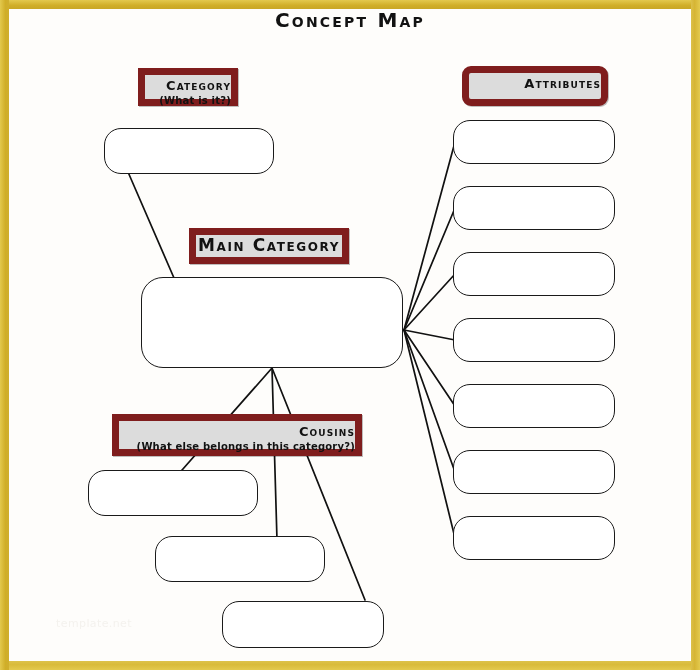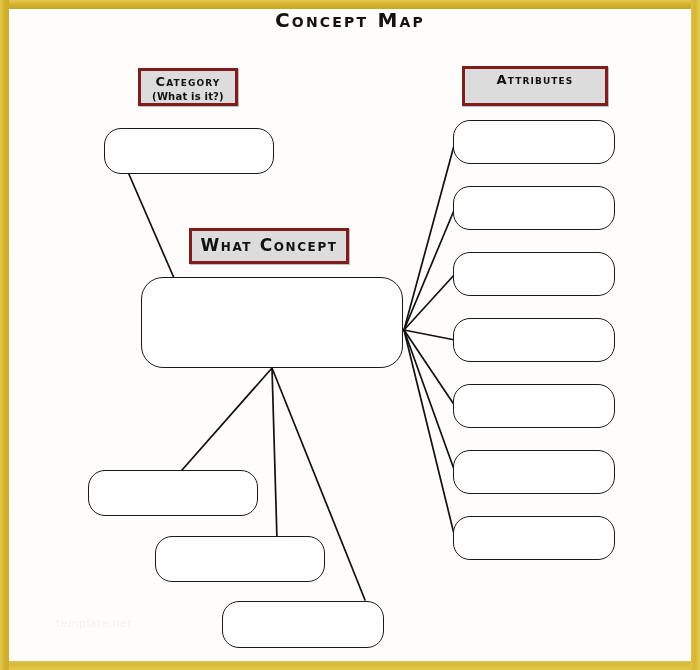--- a/index.html
+++ b/index.html
@@ -57,43 +57,43 @@
     letter-spacing: 2.2px;
     color: #121212;
     font-variant: small-caps;
   }
 
   
   .label-box {
     position: absolute;
     box-sizing: border-box;
     background: #dcdcdc;
-    border: 3px solid #7f1d1d;
-    text-align: center;
+    border: 7px solid #7f1d1d;
+    text-align: right;
     color: #111111;
     padding-top: 3px;
     box-shadow: 1px 1px 0 rgba(0,0,0,0.25);
   }
   .label-box .lb-title {
     display: block;
     font-size: 13px;
     font-weight: bold;
     letter-spacing: 1.1px;
     font-variant: small-caps;
     line-height: 1.25;
   }
   .label-box .lb-sub {
     display: block;
     font-size: 10px;
     font-weight: bold;
     line-height: 1.3;
     letter-spacing: 0.2px;
   }
   #label-category  { left: 138px; top: 68px;  width: 100px; height: 38px; }
-  #label-attributes{ left: 462px; top: 66px;  width: 146px; height: 40px; }
+  #label-attributes{ left: 462px; top: 66px;  width: 146px; height: 40px; border-radius: 9px; }
   #label-cousins   { left: 112px; top: 414px; width: 250px; height: 42px; }
   #label-main      { left: 189px; top: 228px; width: 160px; height: 36px;
                      display: flex; align-items: center; justify-content: center; padding-top: 0; }
   #label-main .lb-title { font-size: 17px; letter-spacing: 1.6px; }
 
   
   .node {
     position: absolute;
     box-sizing: border-box;
     background: #ffffff;
@@ -153,23 +153,27 @@
   <div class="label-box" id="label-category">
     <span class="lb-title">Category</span>
     <span class="lb-sub">(What is it?)</span>
   </div>
 
   <div class="label-box" id="label-attributes">
     <span class="lb-title">Attributes</span>
   </div>
 
   <div class="label-box" id="label-main">
-    <span class="lb-title">What Concept</span>
+    <span class="lb-title">Main Category</span>
   </div>
 
+  <div class="label-box" id="label-cousins">
+    <span class="lb-title">Cousins</span>
+    <span class="lb-sub">(What else belongs in this category?)</span>
+  </div>
 
   <div class="node" style="left:104px; top:128px; width:170px; height:46px;"></div>
 
   <div class="node main-node" style="left:141px; top:277px; width:262px; height:91px;"></div>
 
   <div class="node" style="left:453px; top:120px; width:162px; height:44px;"></div>
   <div class="node" style="left:453px; top:186px; width:162px; height:44px;"></div>
   <div class="node" style="left:453px; top:252px; width:162px; height:44px;"></div>
   <div class="node" style="left:453px; top:318px; width:162px; height:44px;"></div>
   <div class="node" style="left:453px; top:384px; width:162px; height:44px;"></div>

